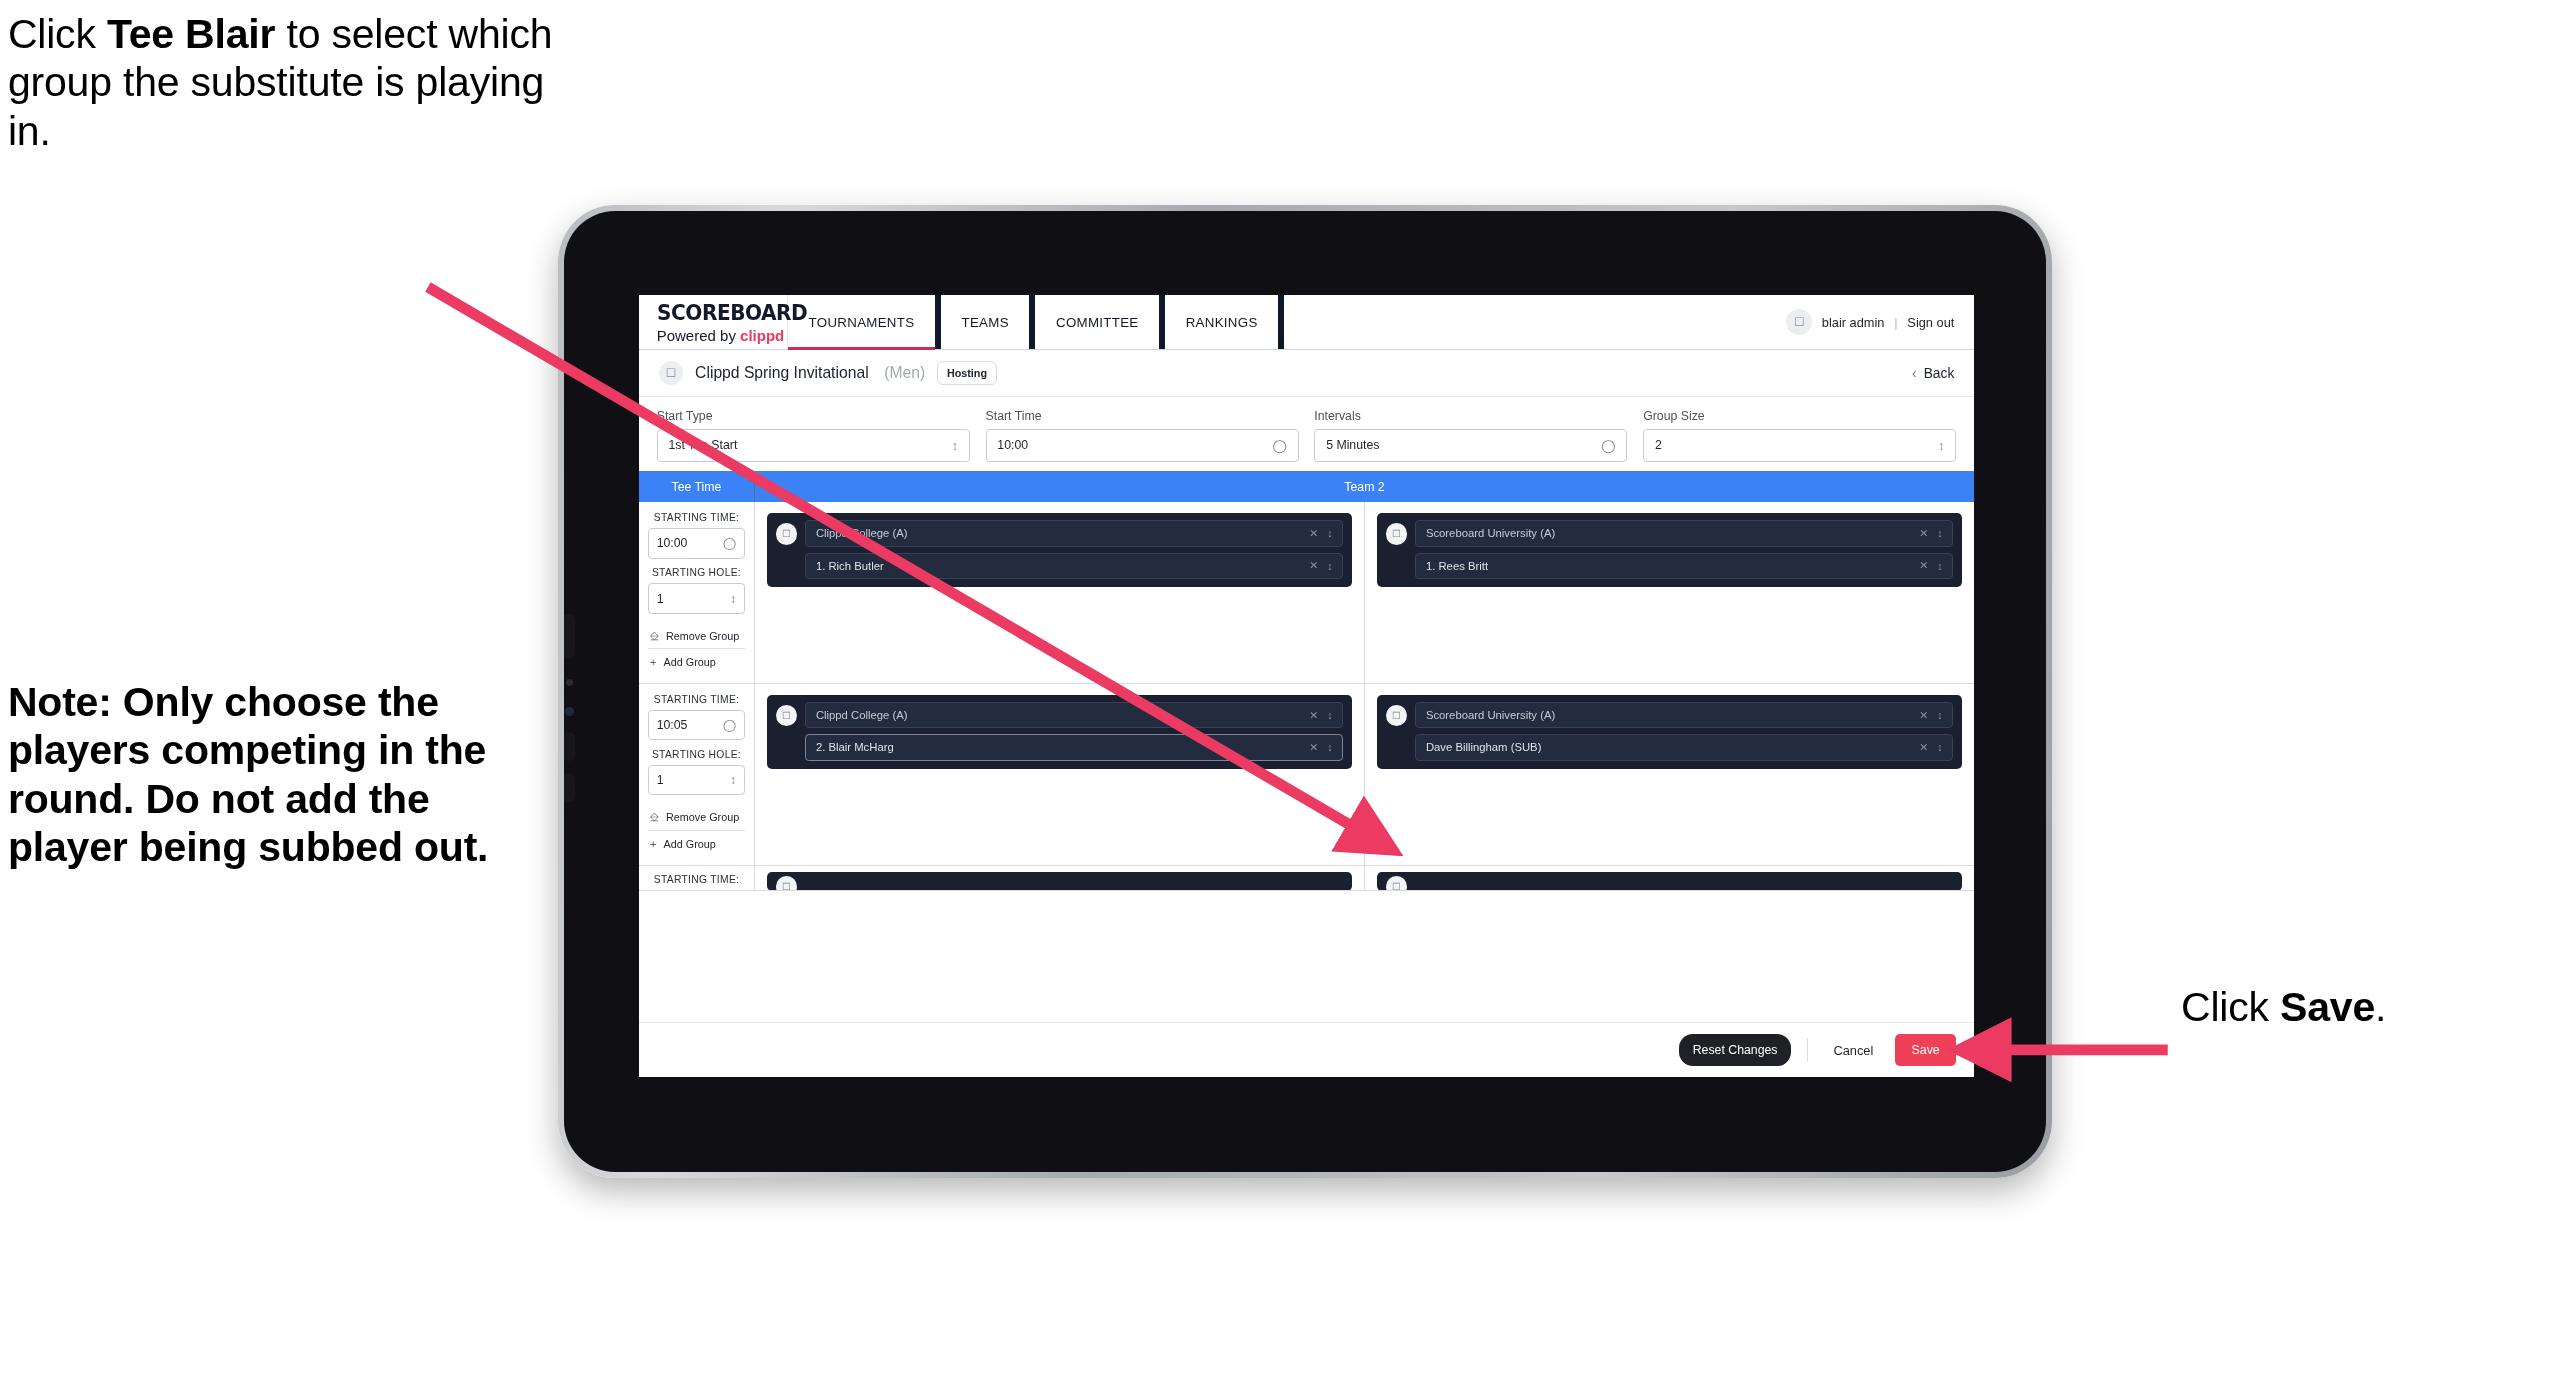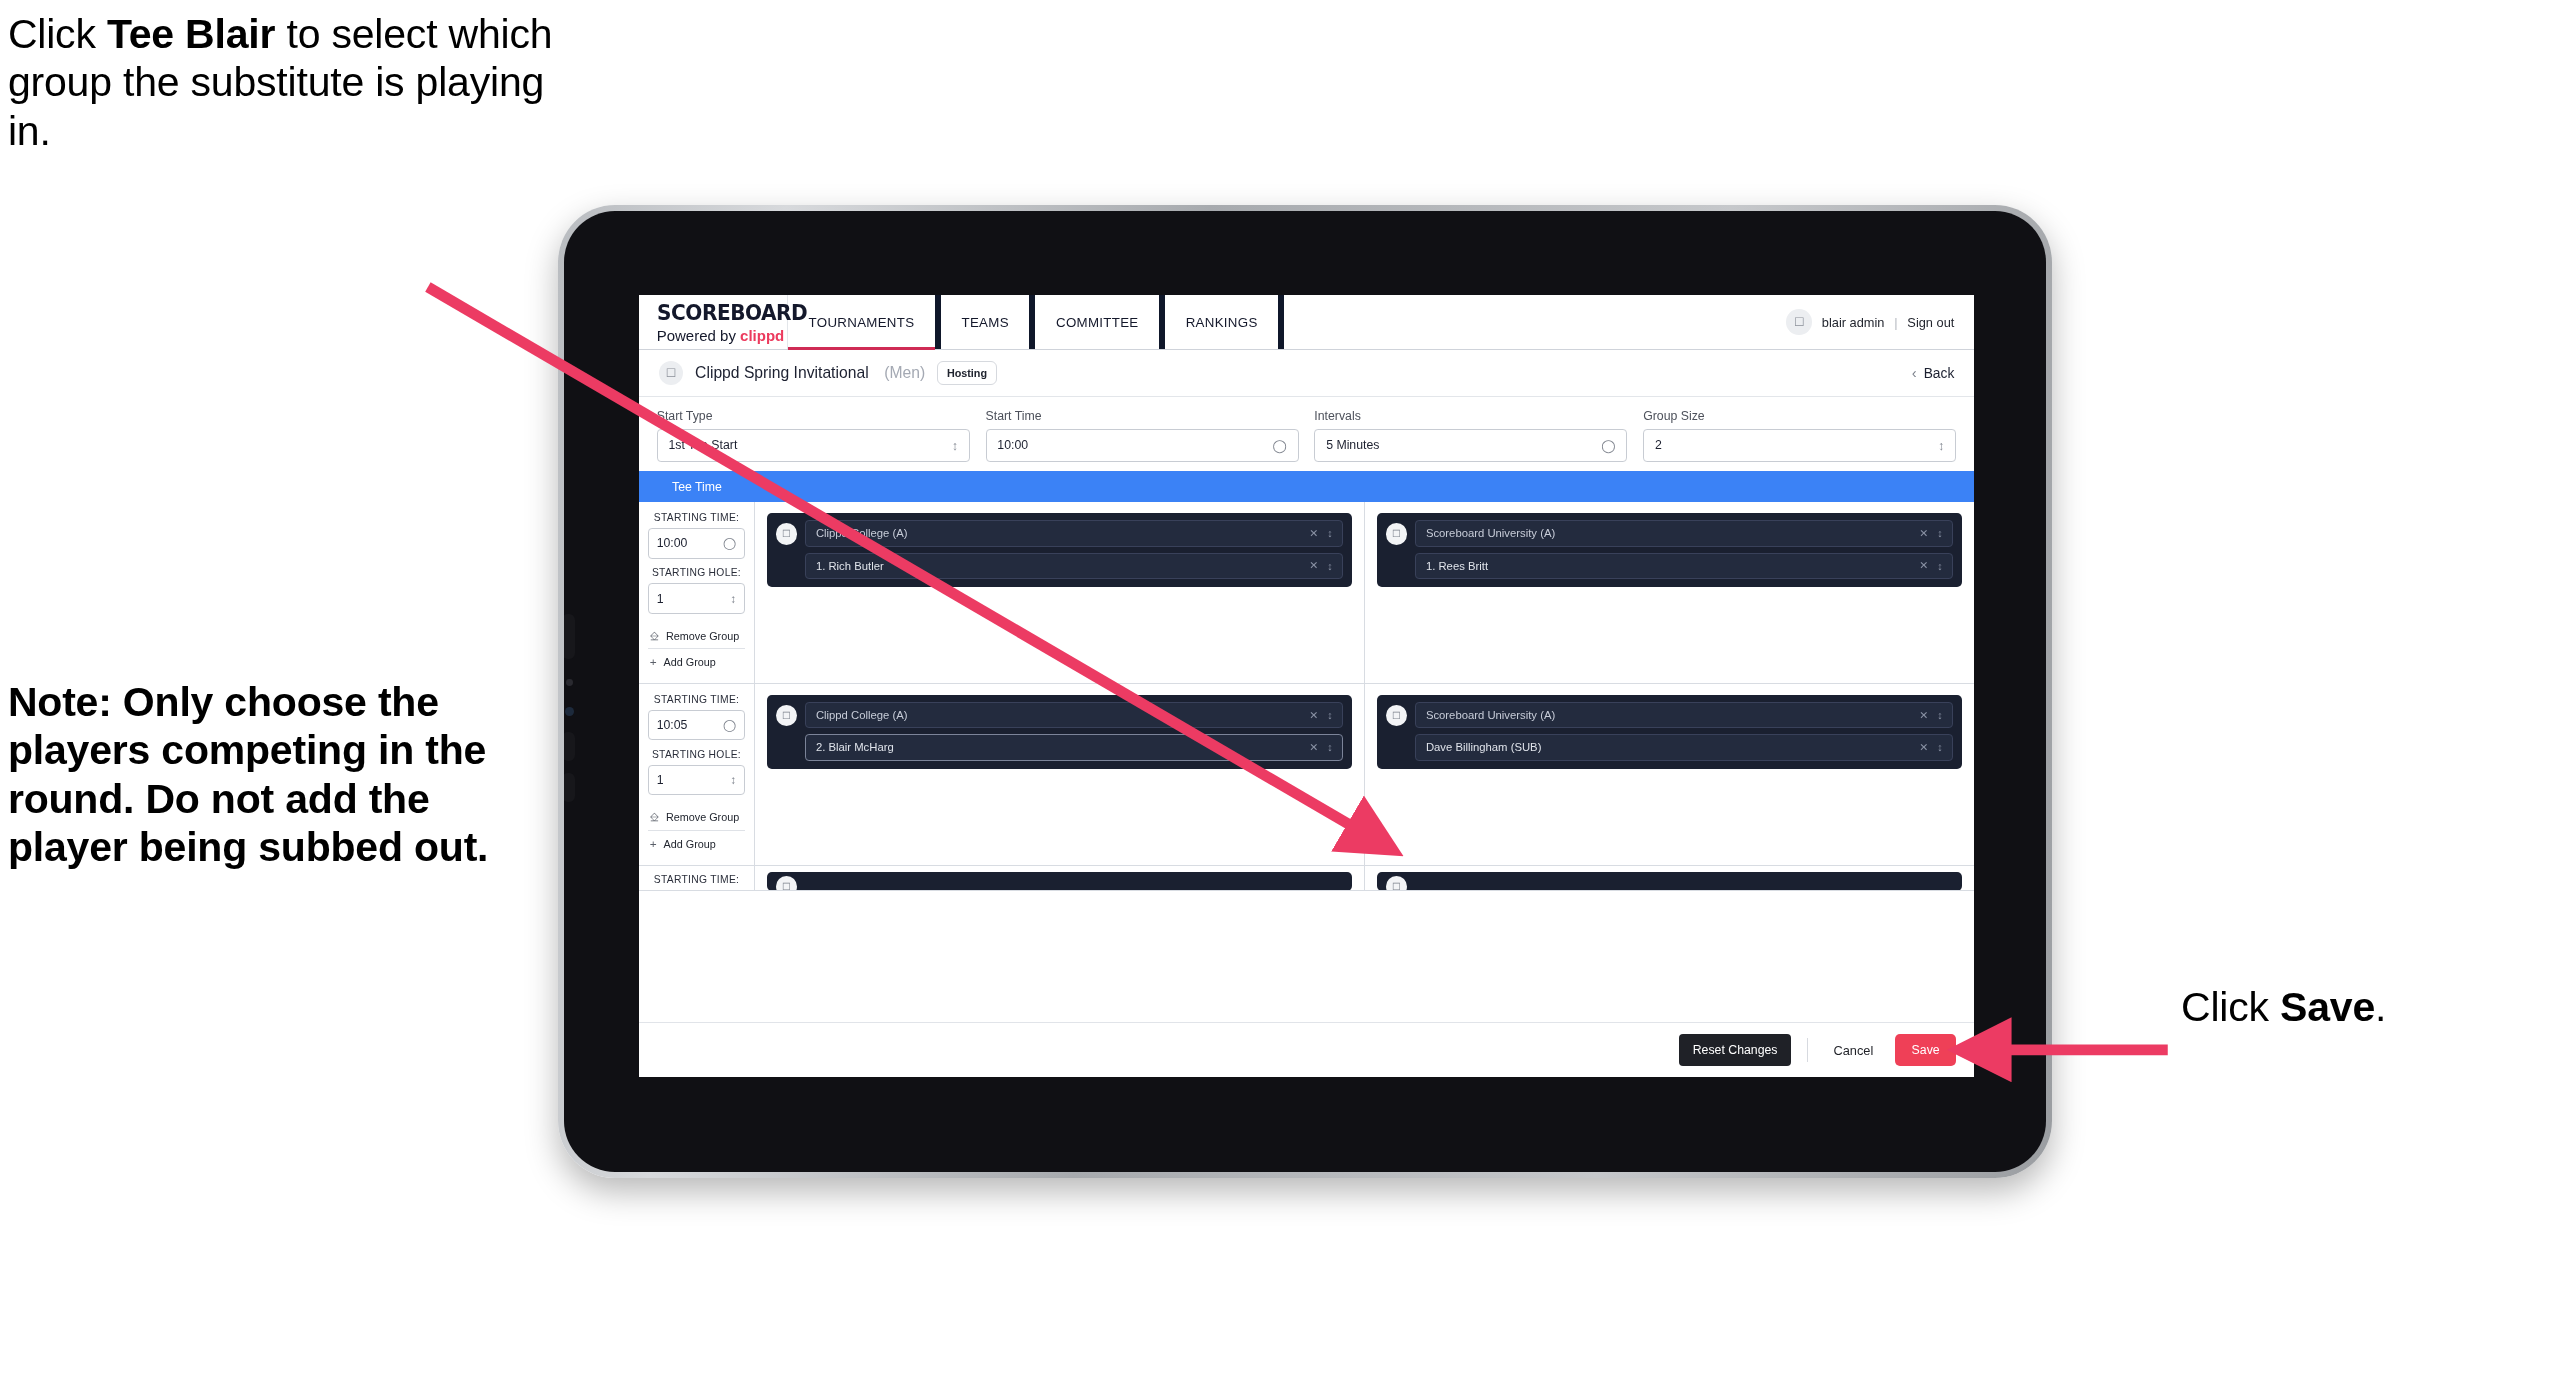--- a/index.html
+++ b/index.html
@@ -306,21 +306,21 @@
     background: #fff;
     border-top: 1px solid #e1e4e9;
     display: flex; align-items: center; justify-content: flex-end;
     gap: 0;
     padding-right: 17.7px;
   }
   #btn-reset {
     background: #1f2127;
     color: #fff;
     font-size: 12.3px;
-    border-radius: 4px;
+    border-radius: 14px;
     padding: 8.8px 13.8px;
     cursor: pointer;
   }
   .footer-div {
     width: 1px; height: 23.6px; background: #d7dae0;
     margin: 0 15.7px;
   }
   #btn-cancel {
     font-size: 12.8px; color: #1f2127; cursor: pointer;
     padding: 8.8px 9.8px;
@@ -429,20 +429,21 @@
         <div class="field-label">Group Size</div>
         <div class="field-box">
           <span class="val">2</span>
           <span class="adorn">↕</span>
         </div>
       </div>
     </div>
 
     <div id="tee-table-head">
       <div class="th" id="th-teetime">Tee Time</div>
+      <div class="th" id="th-team2">Team 2</div>
     </div>
 
     <div id="tee-body">
 
       <div class="tee-row">
         <div class="teetime-cell">
           <div class="tt-label">STARTING TIME:</div>
           <div class="tt-input">
             <span class="v">10:00</span>
             <span class="ad">◯</span>

